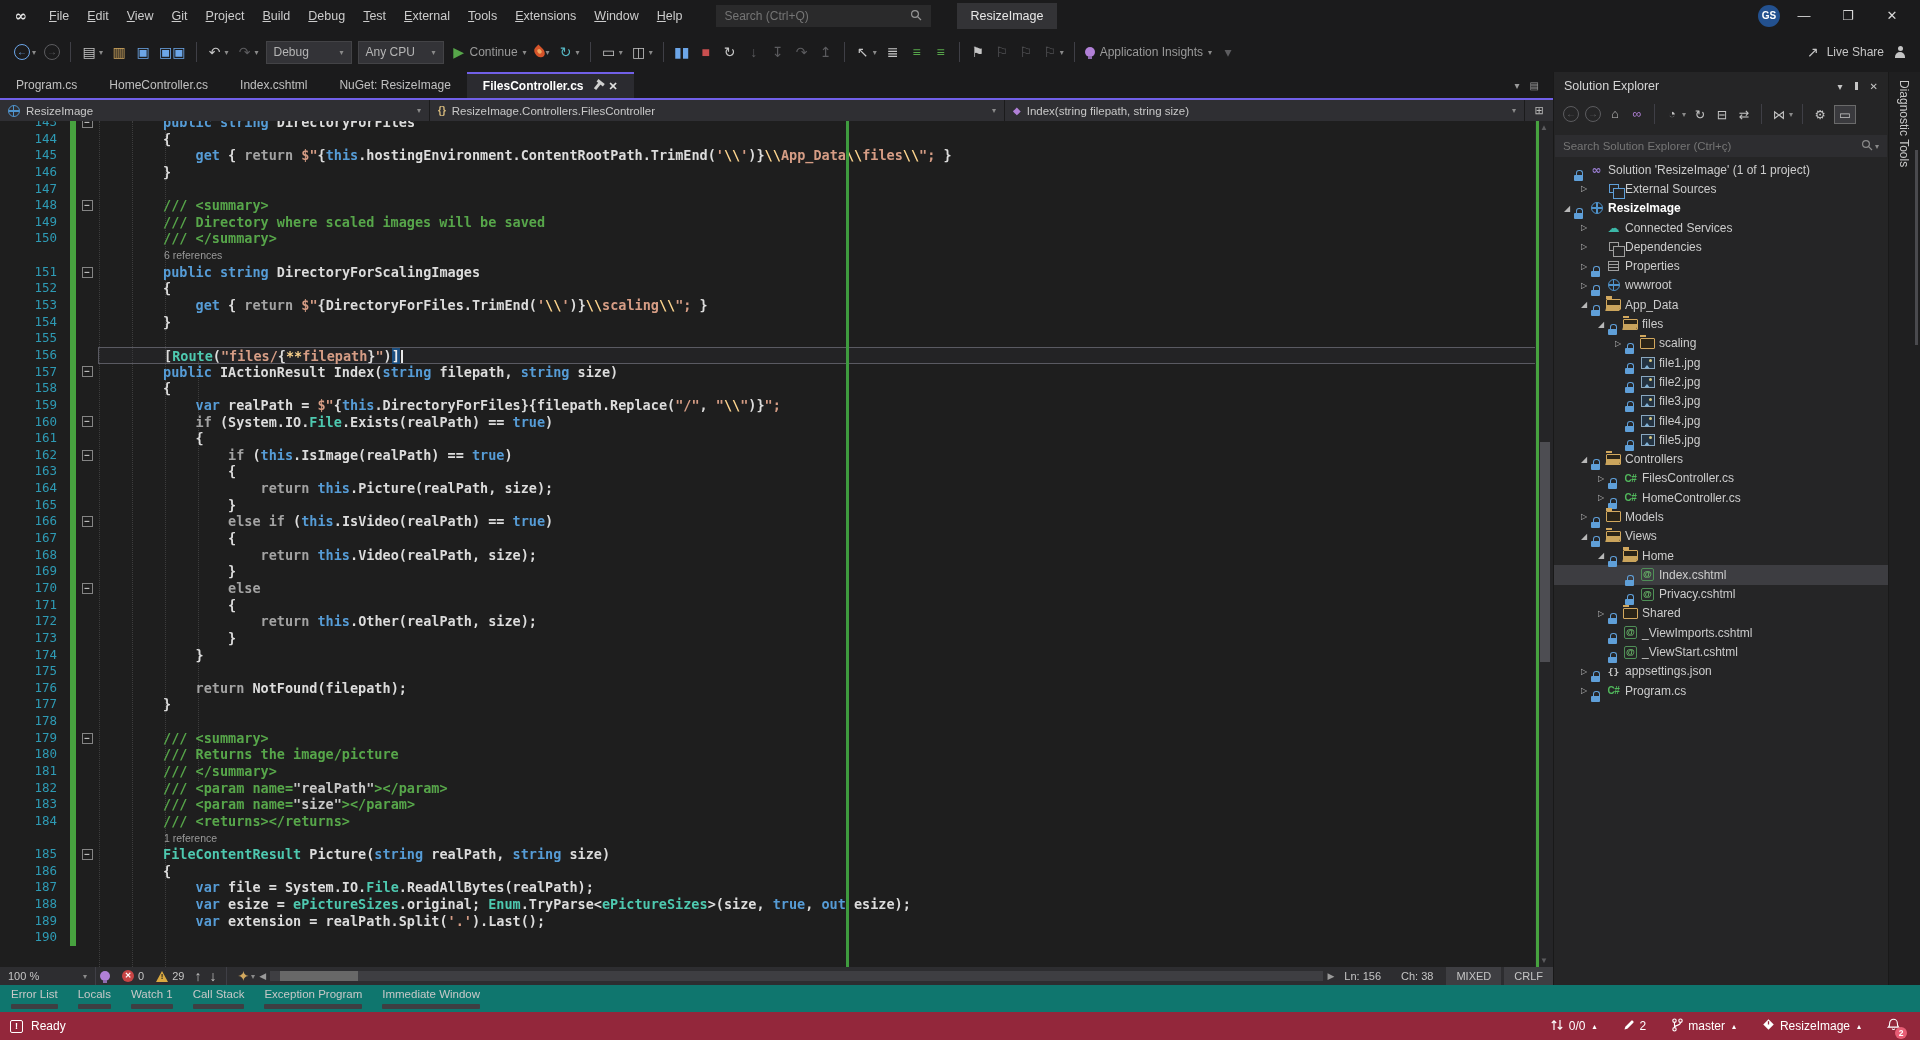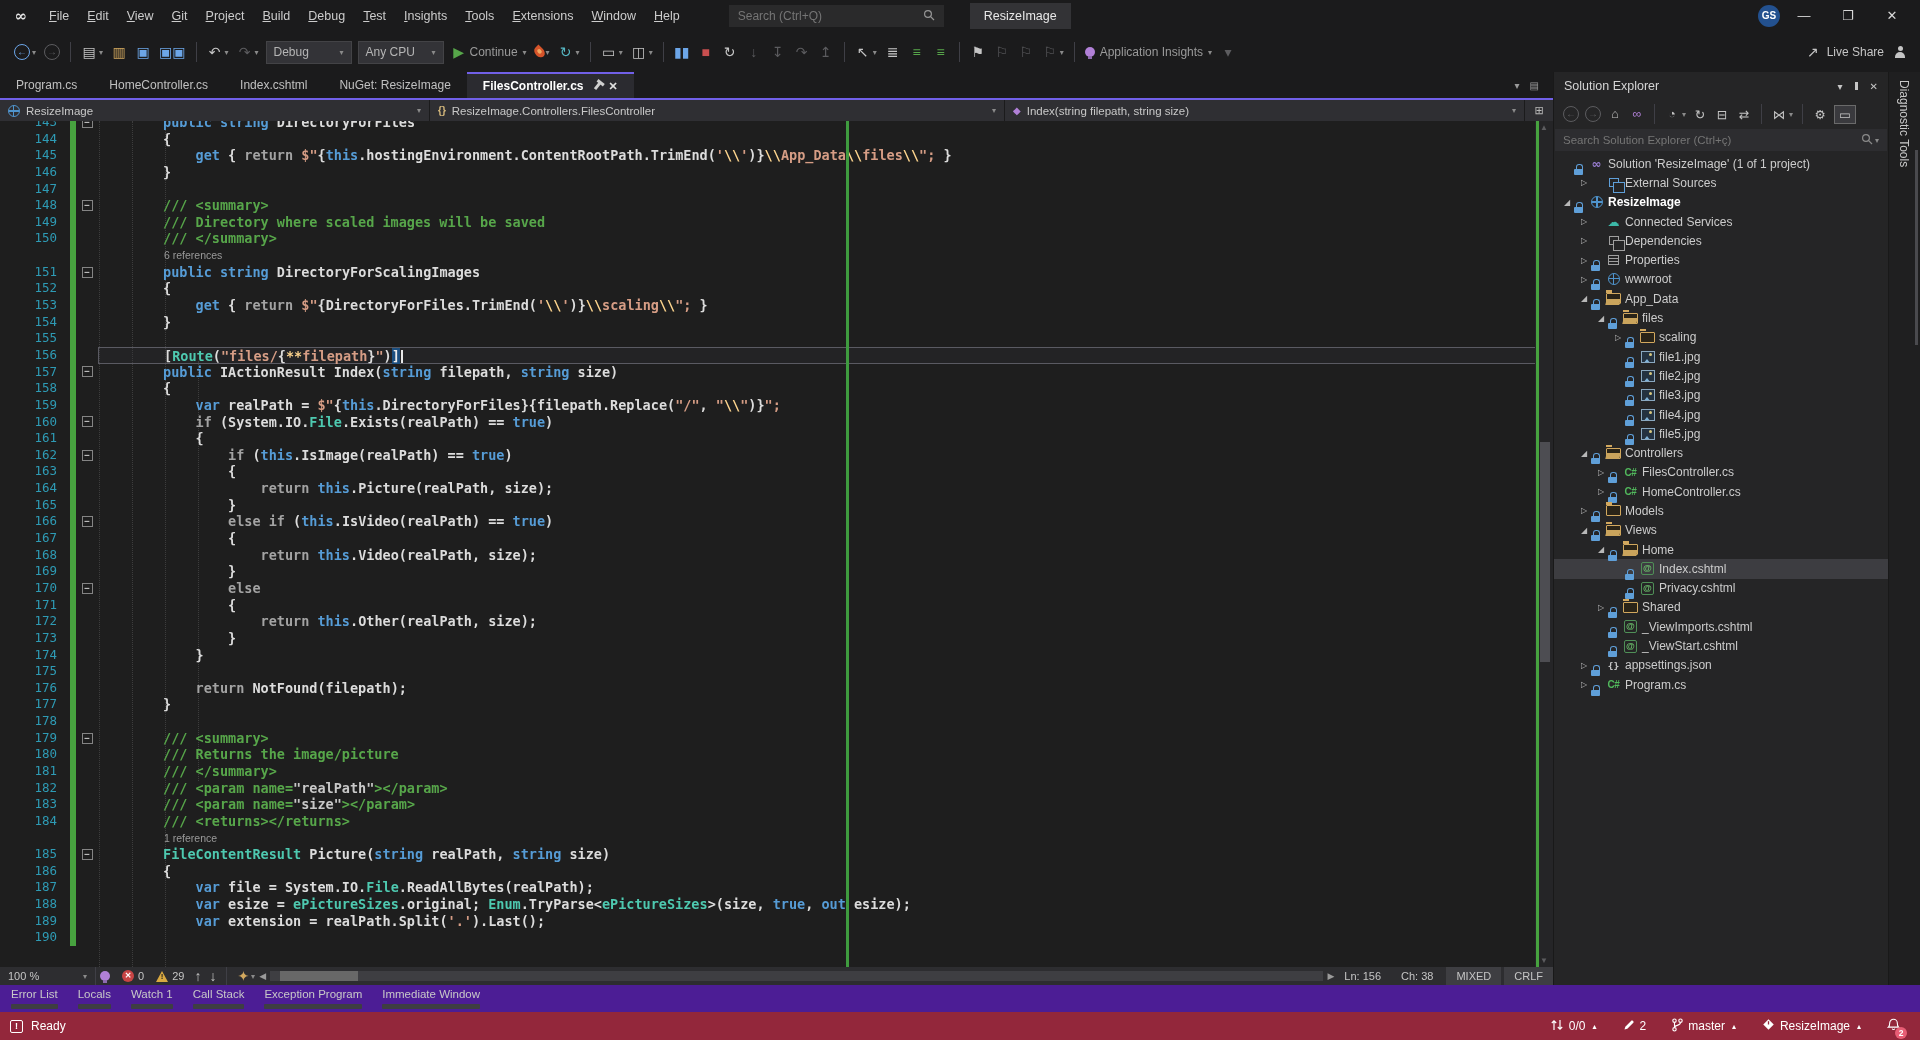--- a/index.html
+++ b/index.html
@@ -3,21 +3,21 @@
 <meta charset="utf-8">
 <style>
   *{box-sizing:border-box;margin:0;padding:0}
   html,body{width:1920px;height:1040px;overflow:hidden;background:#1b1b1c;font-family:"Liberation Sans",sans-serif;color:#ccc}
   #app{position:relative;width:1920px;height:1040px;display:flex;flex-direction:column}
   
   #titlebar{height:32px;display:flex;align-items:center;background:#1b1b1c;padding:0 8px;flex:none}
   #vslogo{width:26px;height:22px;display:flex;align-items:center;justify-content:center;color:#e6e6e6;font:italic 700 15px "DejaVu Serif",serif;margin-right:6px}
   .menu-item{padding:0 9px;font-size:12.5px;color:#ccc;height:24px;line-height:24px;cursor:default}
   .menu-item:first-letter{text-decoration:underline}
-  #search-box{margin-left:40px;width:215px;height:22px;background:#2a2a2b;border:1px solid #2a2a2b;display:flex;align-items:center;padding:0 8px;color:#969696}
+  #search-box{margin-left:24px;width:215px;height:22px;background:#2a2a2b;border:1px solid #2a2a2b;display:flex;align-items:center;padding:0 8px;color:#969696}
   #search-box input{flex:1;background:none;border:none;outline:none;color:#969696;font-size:12px;font-family:inherit}
   #win-title{margin-left:26px;height:26px;padding:0 14px;background:#333336;color:#e8e8e8;font-size:12.5px;display:flex;align-items:center}
   #avatar{width:22px;height:22px;border-radius:50%;background:#23518f;color:#fff;font:700 10px/22px "Liberation Sans",sans-serif;text-align:center;margin-left:auto}
   .winbtn{width:40px;height:28px;text-align:center;line-height:28px;color:#d8d8d8;font-size:13px;margin-left:4px}
   
   #toolbar{height:40px;display:flex;align-items:center;background:#1b1b1c;padding:0 10px;flex:none;font-size:12px}
   .tbi{display:inline-flex;align-items:center;height:26px;padding:0 3px;margin:0 1px;color:#c5c5c5;font-size:14px}
   .tbi .g{min-width:16px;text-align:center}
   .tb-sep{width:1px;height:20px;background:#3f3f46;margin:0 6px}
   .dis{color:#5c5c5f!important}
@@ -86,21 +86,21 @@
   .harr{color:#9a9a9a;font-size:9px}
   .stat-box{padding:0 10px;height:100%;display:flex;align-items:center}
   .stat-box.framed{background:#3e3e42;border-left:1px solid #2d2d30;margin-left:2px}
   
   #sidebar{width:335px;background:#252526;border-left:1px solid #191919;display:flex;flex-direction:column;font-size:12px}
   #se-title{height:28px;display:flex;align-items:center;padding:0 10px;color:#d4d4d4;font-size:12.5px}
   #se-title .ic{margin-left:auto;display:flex;gap:12px;align-items:center;color:#c5c5c5;font-size:10px}
   #se-toolbar{height:28px;display:flex;align-items:center;padding:0 6px}
   #se-toolbar .tbi{font-size:12.5px;padding:0 2px}
   .boxed{border:1px solid #6a6a6a;background:#3a3a3e;padding:1px 4px}
-  #se-search{height:22px;margin:1px 1px 3px;background:#2d2d30;display:flex;align-items:center;padding:0 8px;color:#8a8a8a}
+  #se-search{height:22px;margin:7px 1px 3px;background:#2d2d30;display:flex;align-items:center;padding:0 8px;color:#8a8a8a}
   #se-search input{flex:1;background:none;border:none;outline:none;color:#8a8a8a;font-size:11.5px;font-family:inherit}
   #tree{flex:1;overflow:hidden;position:relative}
   .trow{height:19.3px;display:flex;align-items:center;padding-left:6px;white-space:nowrap;color:#cccccc}
   .trow.sel{background:#3d3d41}
   .trow .ar{width:14px;flex:none;font-size:8px;color:#b8b8b8;text-align:center}
   .trow .lkc{width:13px;flex:none}
   .trow .icb{width:19px;flex:none;display:flex;align-items:center;justify-content:center}
   .trow .lbl{padding-left:2px}
   .trow.bold .lbl{color:#fff;font-weight:700}
   .lk{position:relative;width:9px;height:11px}
@@ -121,21 +121,21 @@
   .dpi:after{content:"";position:absolute;left:3px;top:3px;width:10px;height:9px;border:1px solid #9f9f9f;background:#252526}
   .pri{width:11px;height:10px;border:1px solid #9f9f9f;background:linear-gradient(#0000 2px,#9f9f9f 2px,#9f9f9f 3px,#0000 3px,#0000 5px,#9f9f9f 5px,#9f9f9f 6px,#0000 6px)}
   .slic{color:#9b7fd4;font:700 12px "DejaVu Sans",sans-serif}
   .exic{width:10px;height:9px;border:1px solid #5f9fd8;position:relative;background:#252526}
   .exic:after{content:"";position:absolute;left:3px;top:3px;width:10px;height:9px;border:1px solid #5f9fd8;background:#252526}
   
   #rightstrip{width:32px;background:#1f1f20;border-left:1px solid #191919;position:relative}
   #strip-label{writing-mode:vertical-lr;font-size:12px;color:#c8c8c8;position:absolute;top:8px;left:8px}
   #strip-scroll{position:absolute;left:26px;top:78px;width:3px;height:195px;background:#4a4a4e}
   
-  #paneltabs{height:27px;background:#4c1d95;display:flex;align-items:flex-start;padding:3px 4px 0;gap:6px;flex:none}
+  #paneltabs{height:27px;background:#0f766e;display:flex;align-items:flex-start;padding:3px 4px 0;gap:6px;flex:none}
   .ptab{display:flex;flex-direction:column;align-items:stretch;padding:0 7px;font-size:11.5px;color:#c8c8c8}
   .ptab .bar{height:5px;background:#3e3e42;margin-top:4px;border-radius:1px}
   
   #statusbar{height:28px;background:#93273b;display:flex;align-items:center;color:#fff;font-size:12px;padding:0 10px;flex:none}
   #ready-ic{width:13px;height:13px;border:1.5px solid #fff;border-radius:2px;font:700 9px/11px sans-serif;text-align:center;margin-right:8px}
   #sb-right{margin-left:auto;display:flex;align-items:center;gap:26px;padding-right:10px}
   .sb-item{display:flex;align-items:center;gap:5px}
   .sb-item .caret{color:#fff;font-size:8px}
   #bell-wrap{position:relative}
   #bell-badge{position:absolute;right:-7px;bottom:-4px;background:#e85d75;border-radius:50%;width:12px;height:12px;font:700 8.5px/12px sans-serif;text-align:center;color:#fff}
@@ -149,21 +149,21 @@
     <div id="vslogo">∞</div>
     <nav id="menubar" style="display: flex;">
         <div class="menu-item">File</div>
         <div class="menu-item">Edit</div>
         <div class="menu-item">View</div>
         <div class="menu-item">Git</div>
         <div class="menu-item">Project</div>
         <div class="menu-item">Build</div>
         <div class="menu-item">Debug</div>
         <div class="menu-item">Test</div>
-        <div class="menu-item">Insights</div>
+        <div class="menu-item">External</div>
         <div class="menu-item">Tools</div>
         <div class="menu-item">Extensions</div>
         <div class="menu-item">Window</div>
         <div class="menu-item">Help</div>
       </nav>
     <div id="search-box">
       <input placeholder="Search (Ctrl+Q)" style="">
       <span id="ti-mag"><svg width="12" height="12" viewBox="0 0 12 12">
             <circle cx="5" cy="5" r="3.4" fill="none" stroke="currentColor" stroke-width="1.2"></circle>
             <path d="M7.6 7.6 11 11" stroke="currentColor" stroke-width="1.2"></path>

